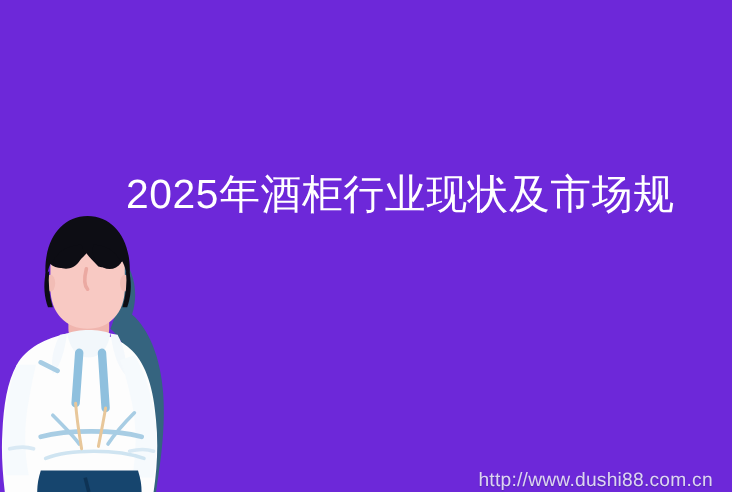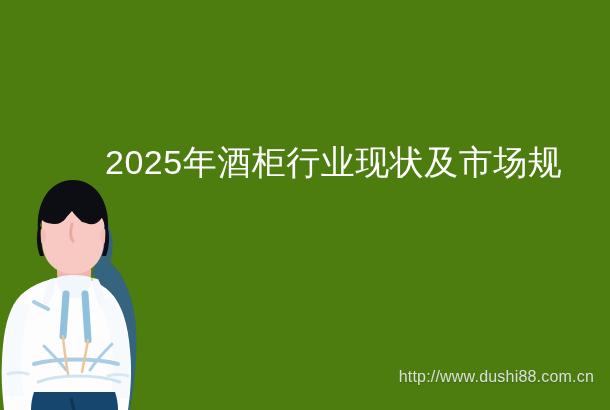--- a/index.html
+++ b/index.html
@@ -35,21 +35,21 @@
   }
   .title-line {
     display: block;
     white-space: nowrap;
   }
 
   
   #watermark {
     position: absolute;
     right: 16px;
-    bottom: 24px;
+    bottom: 0;
     color: rgba(255,255,255,0.80);
     font-size: 16px;
     letter-spacing: 0.2px;
     font-family: "Liberation Sans", sans-serif;
     text-shadow: 0 1px 1px rgba(20,55,80,0.35);
   }
 
   
   #illustration {
     position: absolute;
@@ -60,21 +60,21 @@
   }
   #illustration svg {
     display: block;
     width: 150px;
     height: 232px;
   }
 </style>
 </head>
 <body>
 
-<div id="poster" style="background: #4d7c0f;">
+<div id="poster" style="background: #6d28d9;">
 
   <div id="illustration">
     <svg viewBox="0 0 150 232" xmlns="http://www.w3.org/2000/svg">
       <defs>
         <clipPath id="bodyClip">
           <rect x="0" y="0" width="150" height="232"></rect>
         </clipPath>
       </defs>
 
       <g clip-path="url(#bodyClip)">

